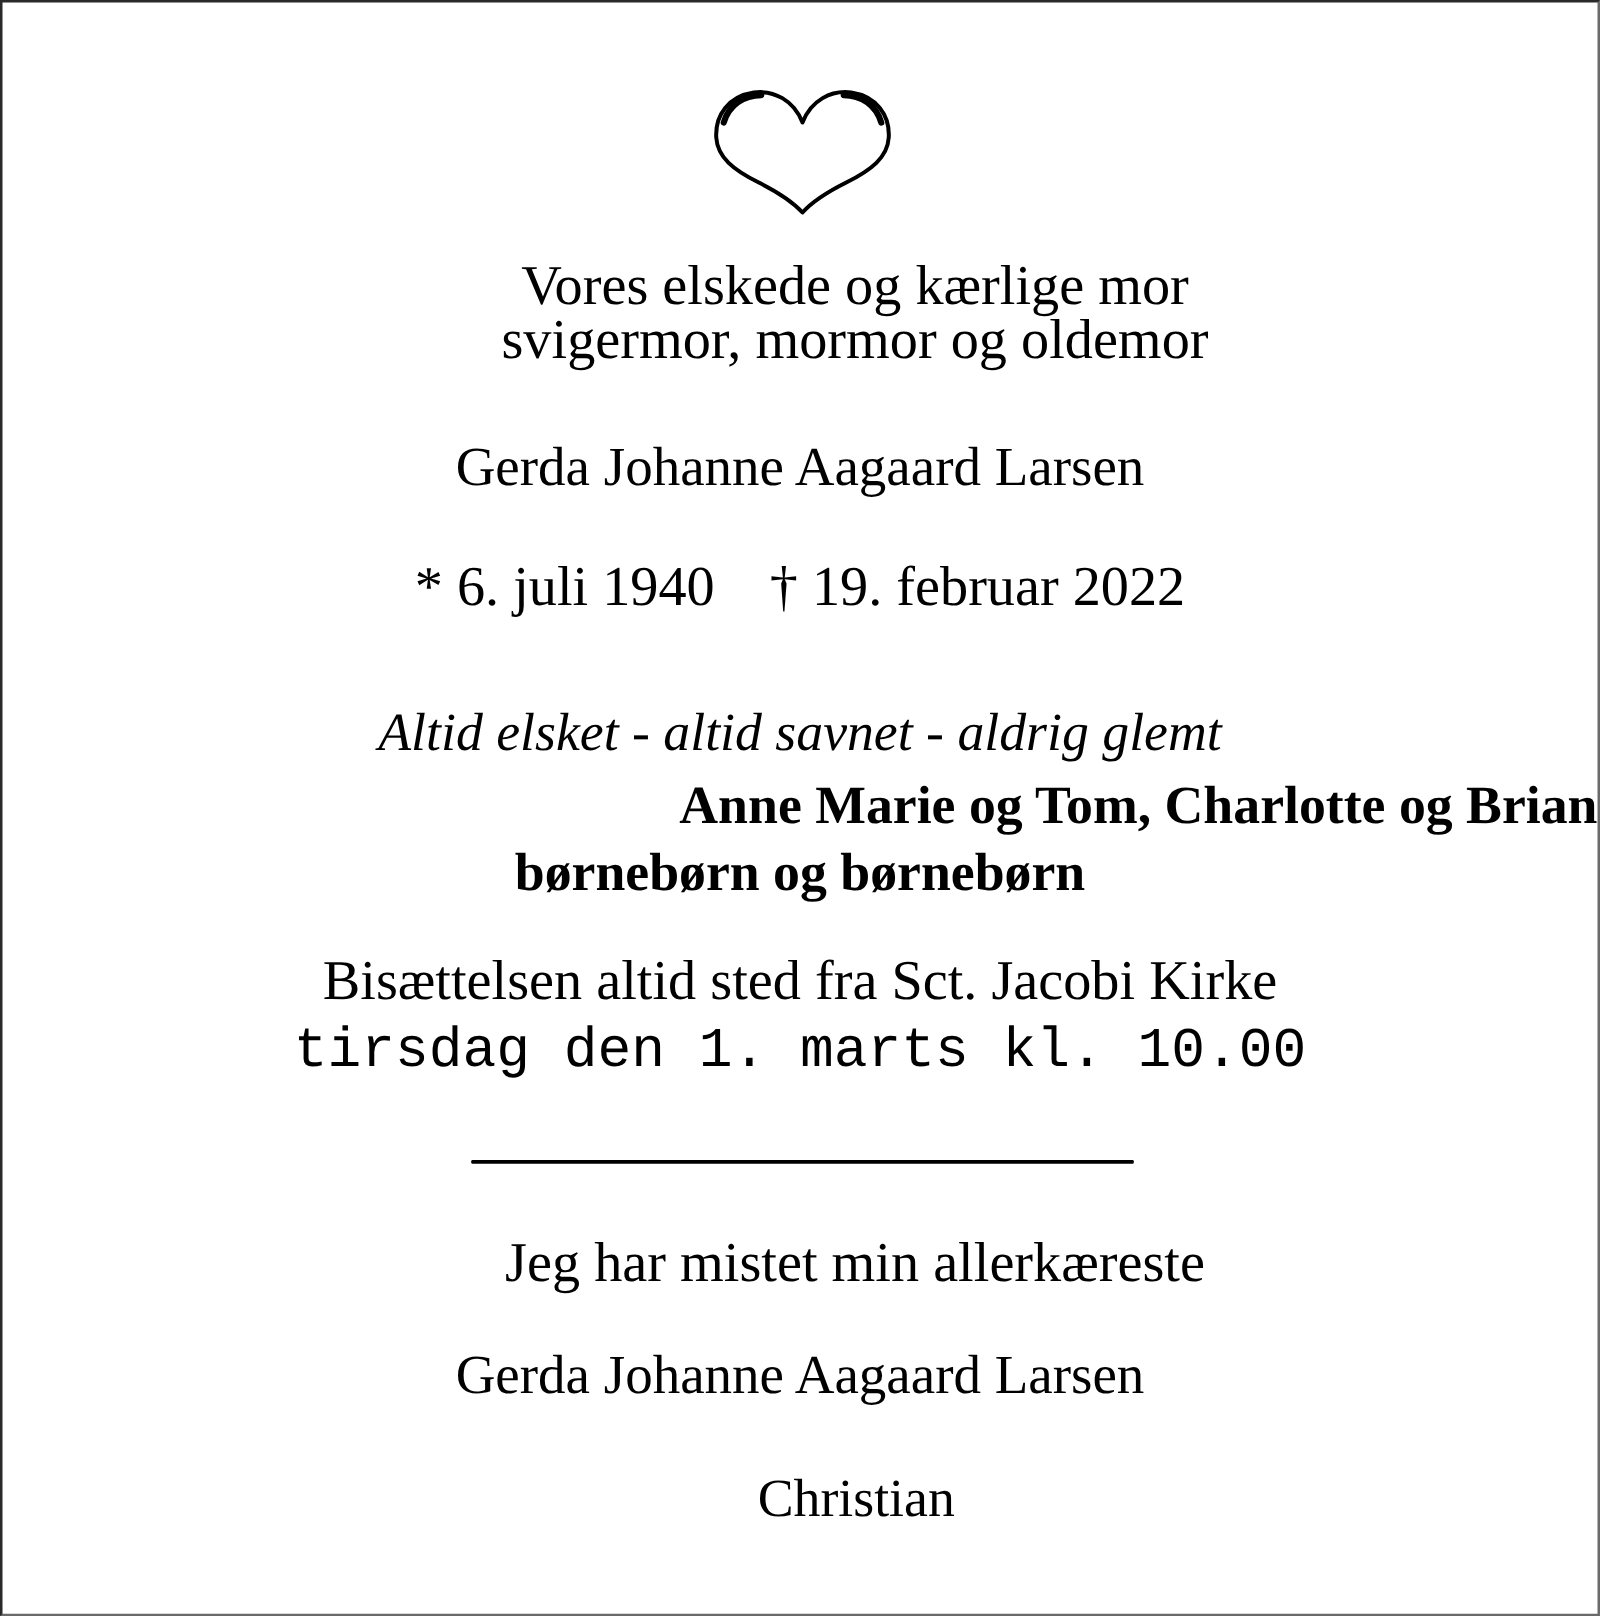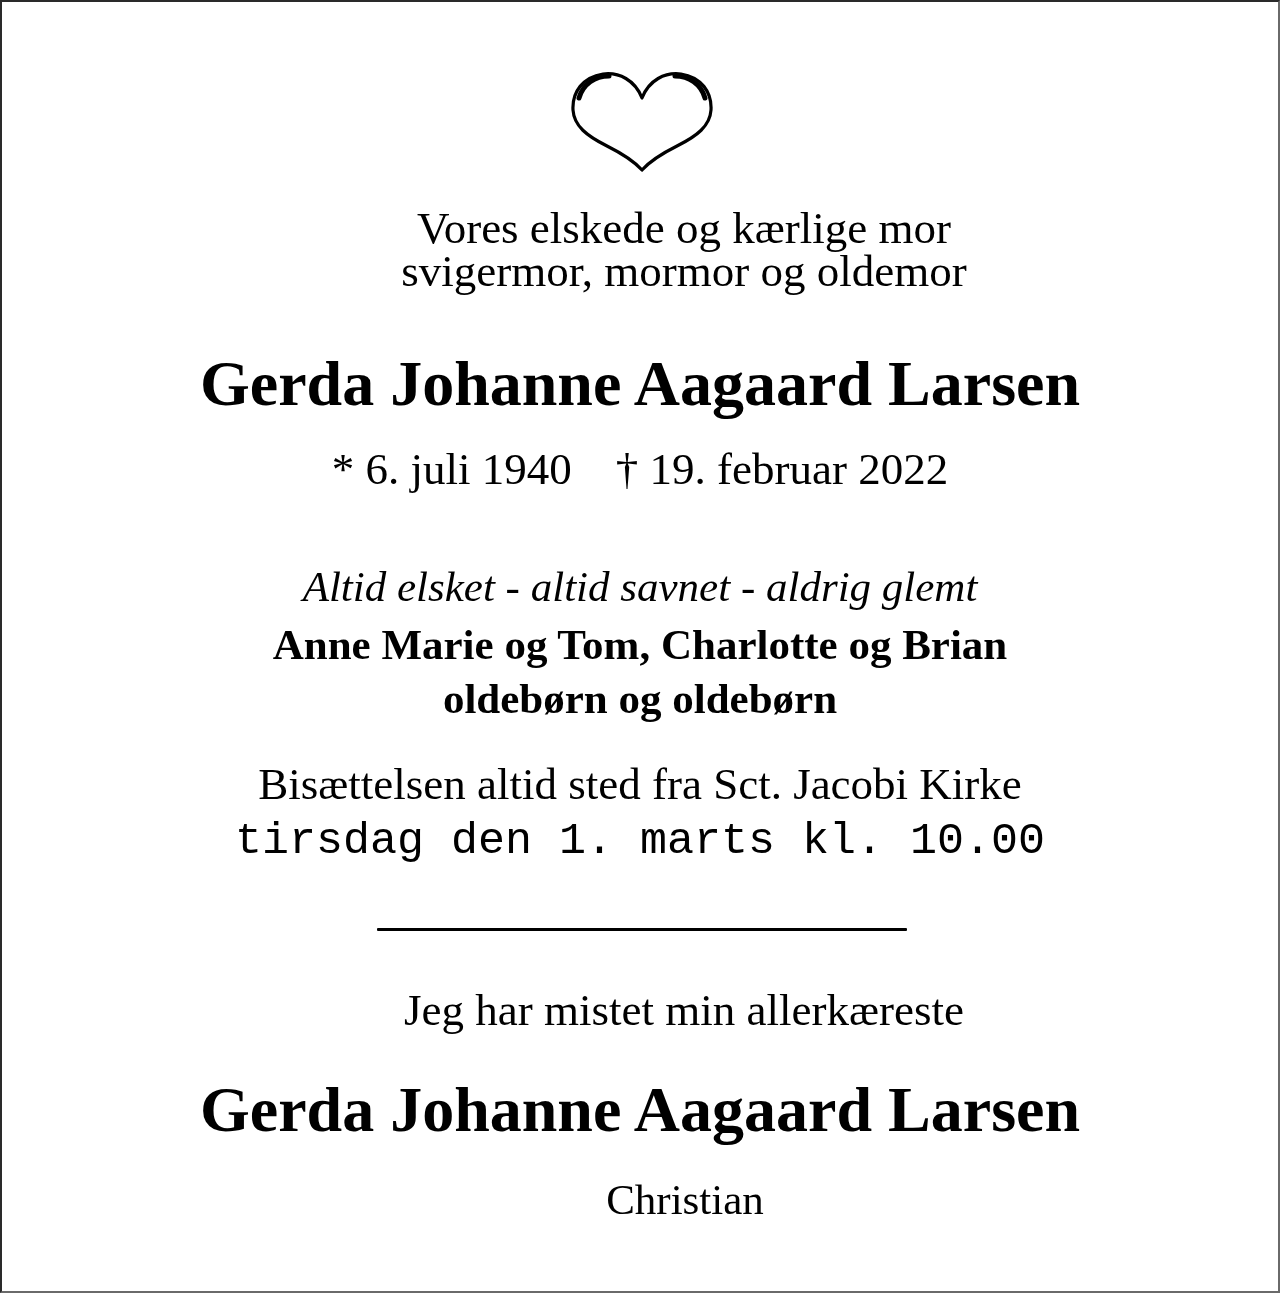--- a/index.html
+++ b/index.html
@@ -35,21 +35,21 @@
       line-height: 1;
     }
     .heart {
       position: absolute;
       left: 567px;
       top: 66px;
       width: 146px;
       height: 104px;
     }
     .intro { font-size: 45px; margin-left: 44px; }
-    .name { font-size: 64px; font-weight: bold; }
+    .name { font-size: 44px; font-weight: normal; }
     .dates { font-size: 45px; }
     .motto { font-size: 43px; font-style: italic; }
     .family { font-size: 43px; font-weight: bold; }
     .service { font-size: 45px; }
     .signer { font-size: 43px; font-weight: normal; padding-left: 45px; }
     .dates .sep { display: inline-block; width: 44px; }
     .divider {
       position: absolute;
       left: 375px;
       top: 926px;
@@ -84,22 +84,22 @@
   <div class="line name" style="top:350px;">Gerda Johanne Aagaard Larsen</div>
 
   <div class="line dates" style="top:445px;">
     <span>*</span>
     <span>6. juli 1940</span><span class="sep"></span><span>†</span>
     <span>19. februar 2022</span>
   </div>
 
   <div class="line motto" style="top:538px;margin-top:25px;">Altid elsket - altid savnet - aldrig glemt</div>
 
-  <div class="line family" style="top:621px;">Anne Marie og Tom, Charlotte og Brian</div>
-  <div class="line family" style="top:675px;">oldebørn og oldebørn</div>
+  <div class="line family" style="top:621px;text-align:right;">Anne Marie og Tom, Charlotte og Brian</div>
+  <div class="line family" style="top:675px;">børnebørn og børnebørn</div>
 
   <div class="line service" style="top:760px;">Bisættelsen altid sted fra Sct. Jacobi Kirke</div>
   <div class="line service" style="top:817px;font-family:Liberation Mono, monospace;">tirsdag den 1. marts kl. 10.00</div>
 
   <div class="divider"></div>
 
   <div class="line intro" style="top:986px;">Jeg har mistet min allerkæreste</div>
 
   <div class="line name" style="top:1076px;">Gerda Johanne Aagaard Larsen</div>
 

